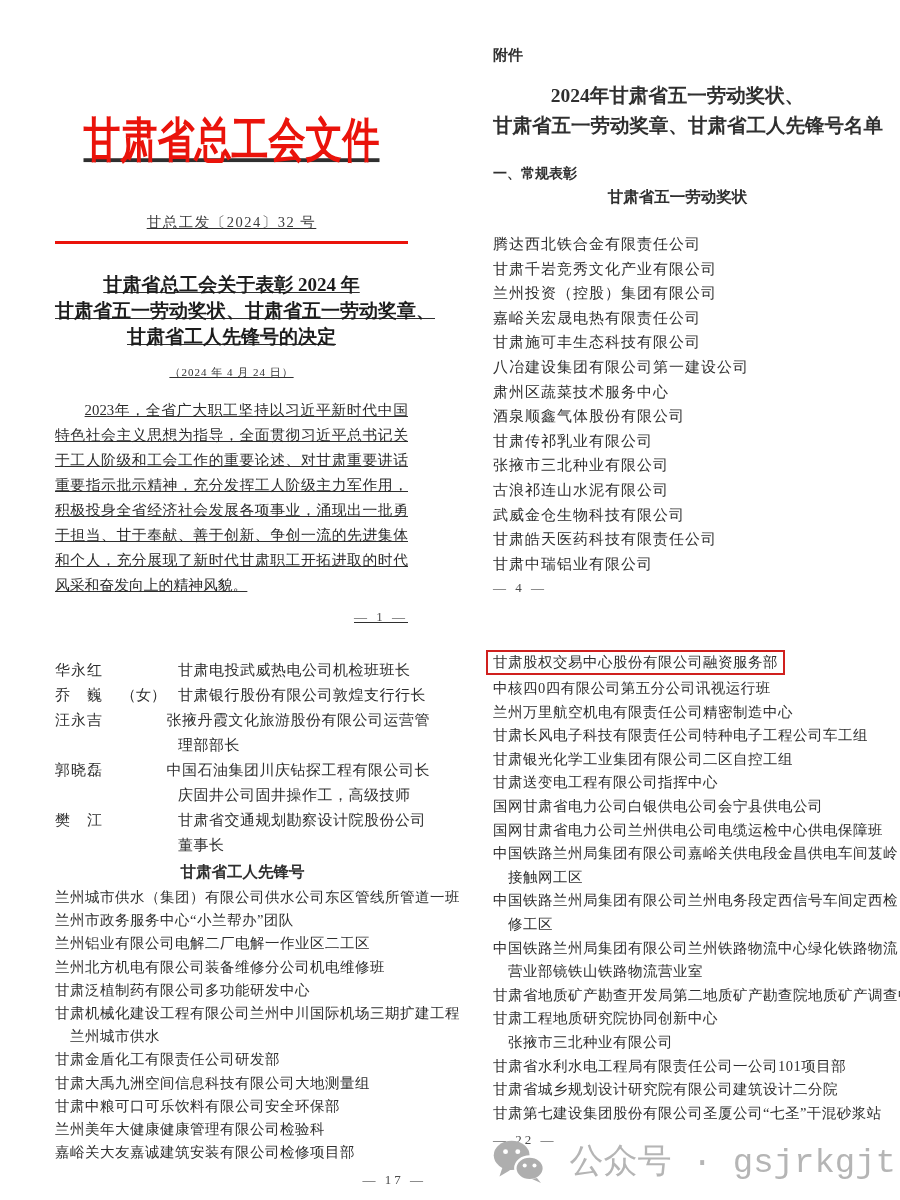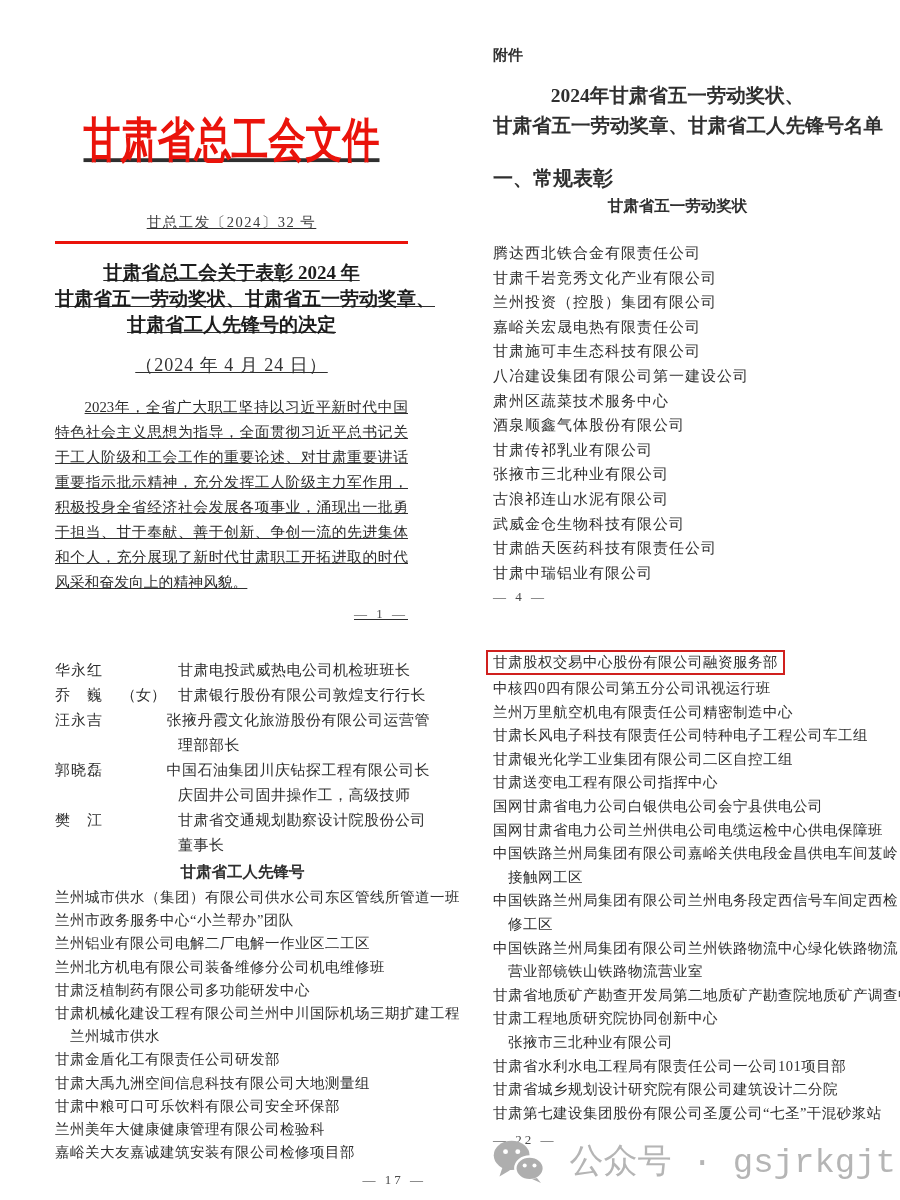--- a/index.html
+++ b/index.html
@@ -15,31 +15,31 @@
   #p22{left:480px;top:600px;padding:0 28px 0 13px;}
 
   
   .masthead{
     margin-top:100px;text-align:center;font-weight:bold;font-size:37px;line-height:1;
     color:var(--masthead-red,#ea130b);transform:scaleY(1.28);transform-origin:center top;
     white-space:nowrap;letter-spacing:0;
   }
   .docnum{margin-top:60px;text-align:center;font-size:14.5px;color:#3c3c3c;letter-spacing:1.5px;}
   .redline{margin-top:9px;height:3px;background:var(--masthead-red,#ea130b);}
-  .doc-title{margin-top:16px;text-align:center;font-weight:bold;font-size:19px;line-height:26px;color:#1d1d1d;white-space:nowrap;}
-  .doc-date{margin-top:15px;text-align:center;font-size:18px;color:#333;letter-spacing:1px;}
+  .doc-title{margin-top:28px;text-align:center;font-weight:bold;font-size:19px;line-height:26px;color:#1d1d1d;white-space:nowrap;}
+  .doc-date{margin-top:15px;text-align:center;font-size:11px;color:#333;letter-spacing:1px;}
   .para{margin-top:18px;font-size:14.8px;line-height:25px;text-align:justify;text-indent:2em;color:#2d2d2d;}
   .pageno{font-size:13px;color:#4a4a4a;letter-spacing:3px;white-space:nowrap;}
   #p1 .pageno{text-align:right;margin-top:11px;}
 
   
   .sans{font-family:"Liberation Sans","DejaVu Sans",sans-serif;}
   .annex-label{margin-top:46px;font-size:15px;font-weight:bold;}
   .annex-title{margin-top:16px;text-align:center;font-weight:bold;font-size:19.5px;line-height:30px;white-space:nowrap;}
-  .section{margin-top:24px;font-size:20px;font-weight:bold;}
+  .section{margin-top:24px;font-size:14px;font-weight:bold;}
   .subsection{margin-top:4px;text-align:center;font-size:15.5px;font-weight:bold;}
   .companies{margin-top:24px;}
   .companies .row{line-height:24.6px;font-size:15px;white-space:nowrap;letter-spacing:1px;}
   #p4 .pageno{margin-top:4px;text-align:left;}
 
   
   .people{margin-top:58px;}
   .person-row{display:flex;line-height:25px;font-size:15px;white-space:nowrap;}
   .person-name{width:66px;letter-spacing:1px;}
   .person-gender{width:57px;}

